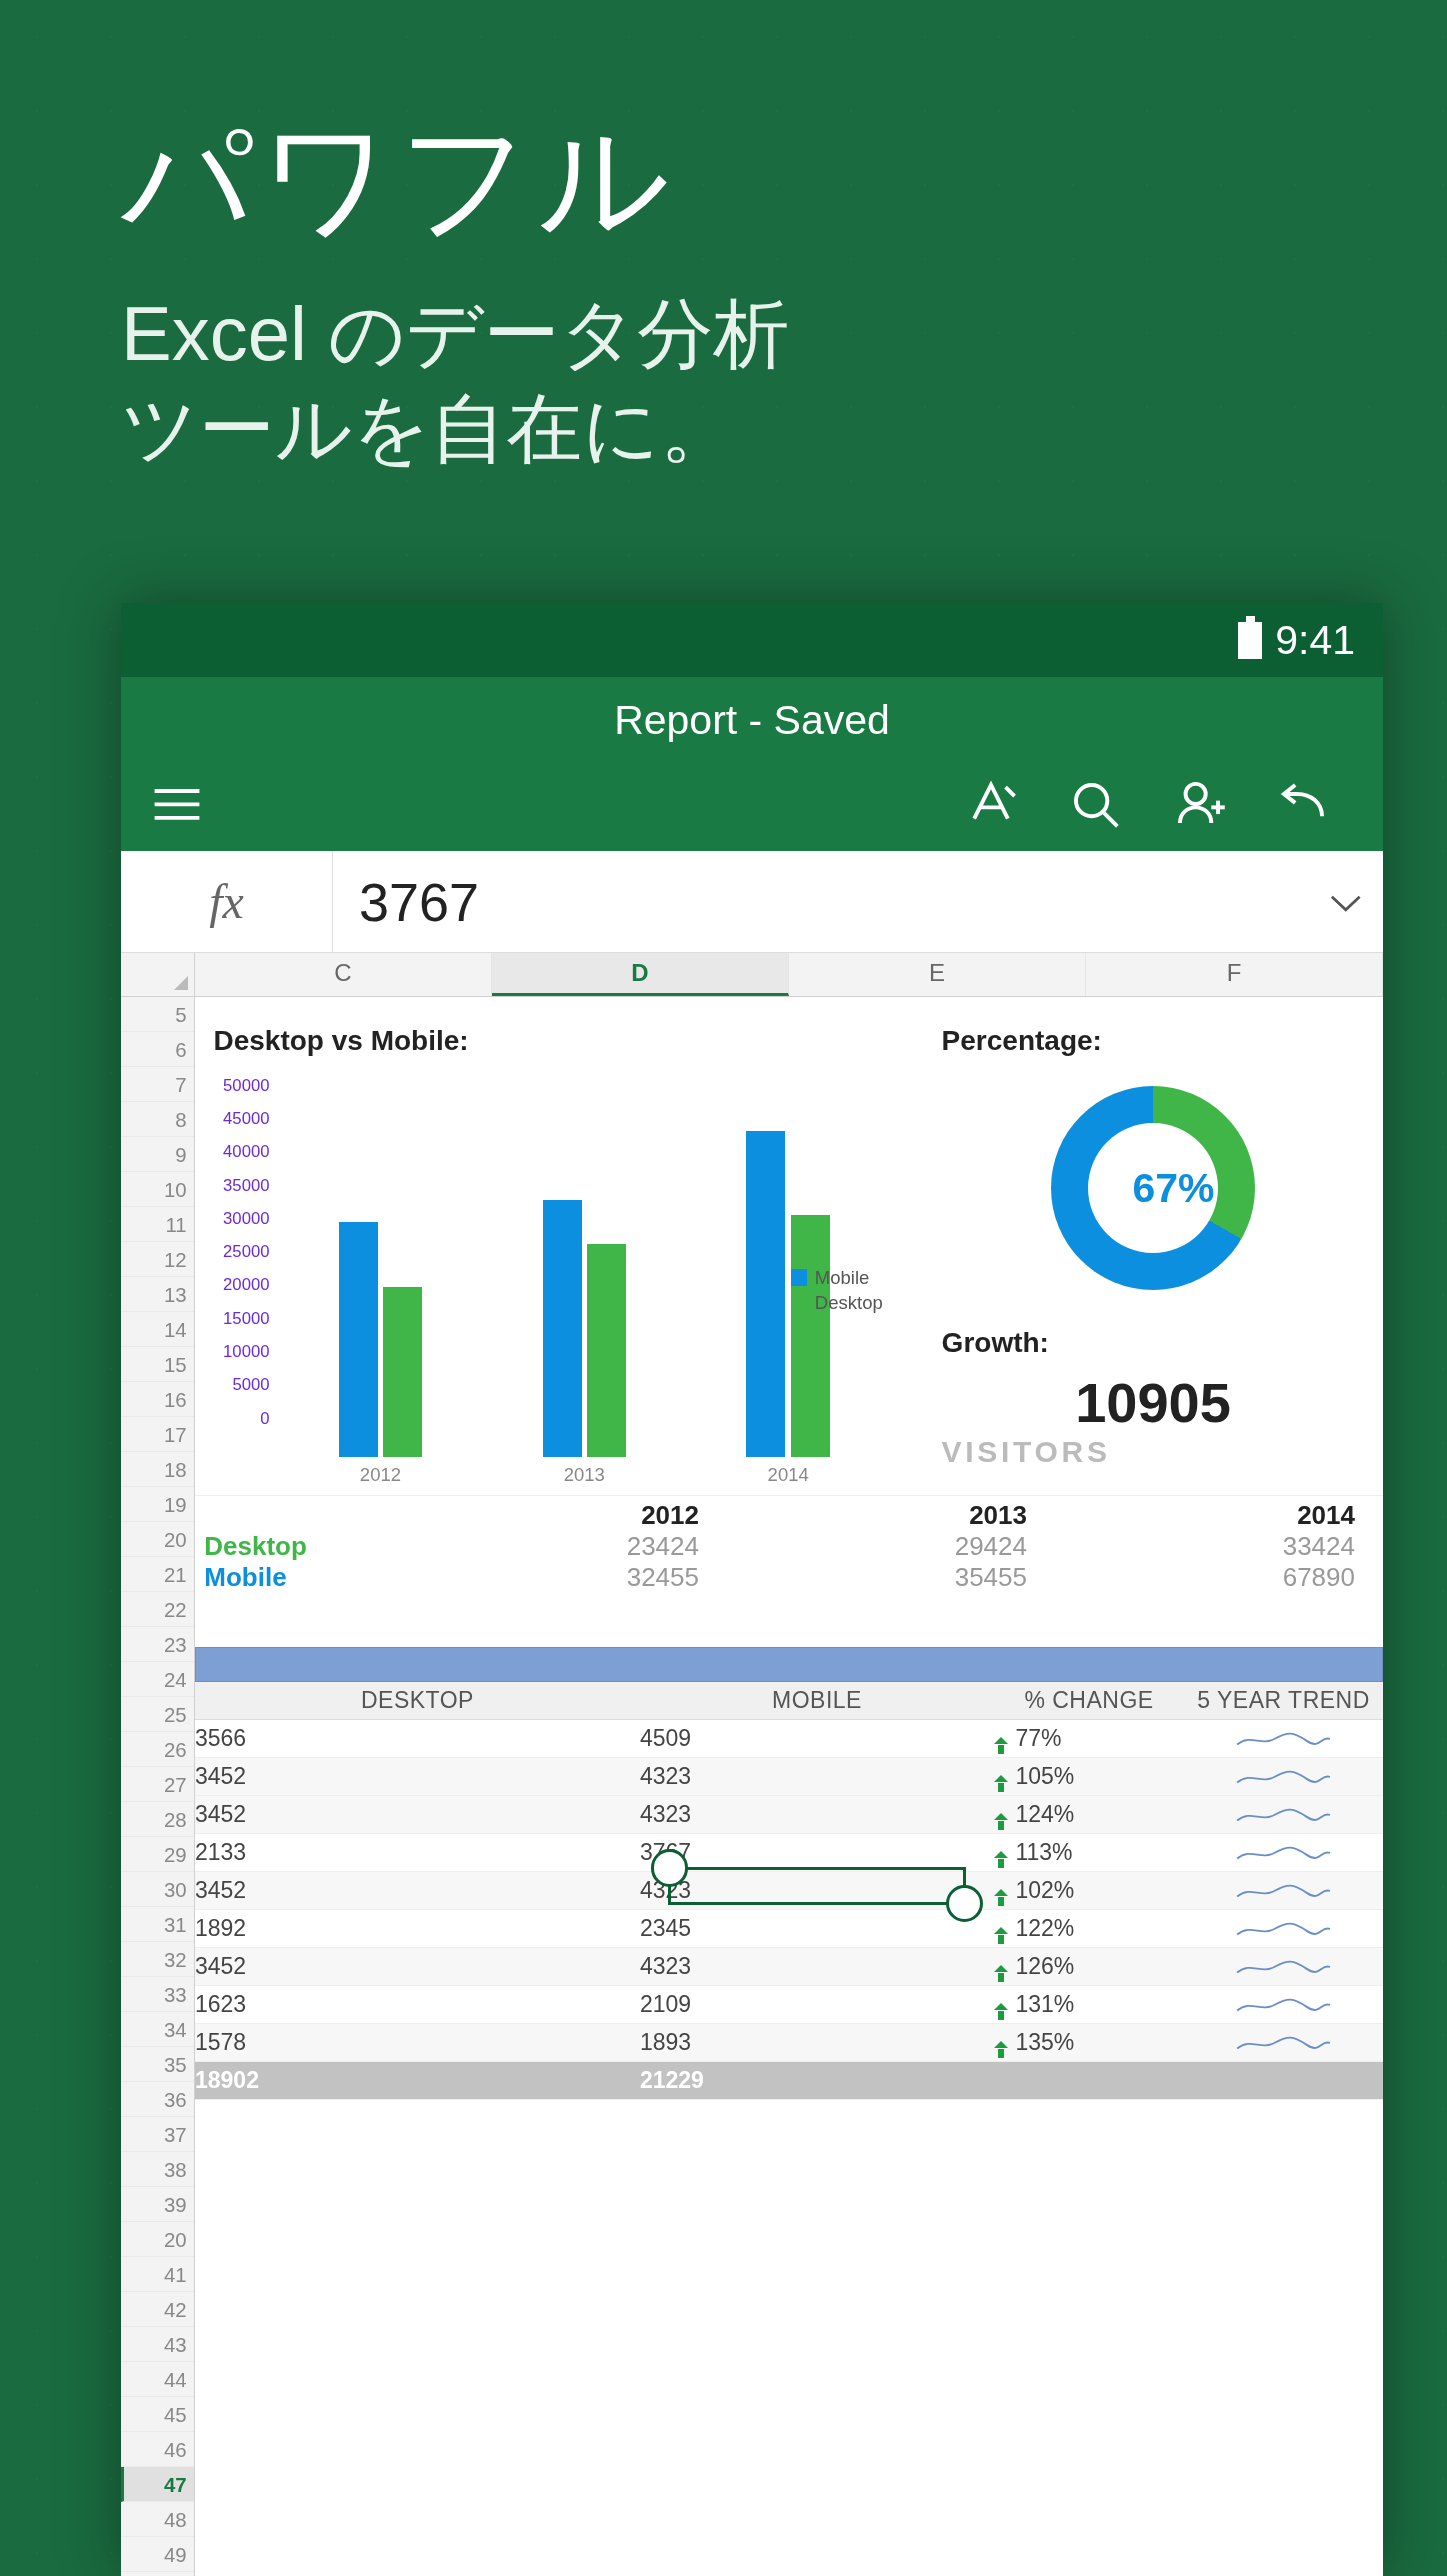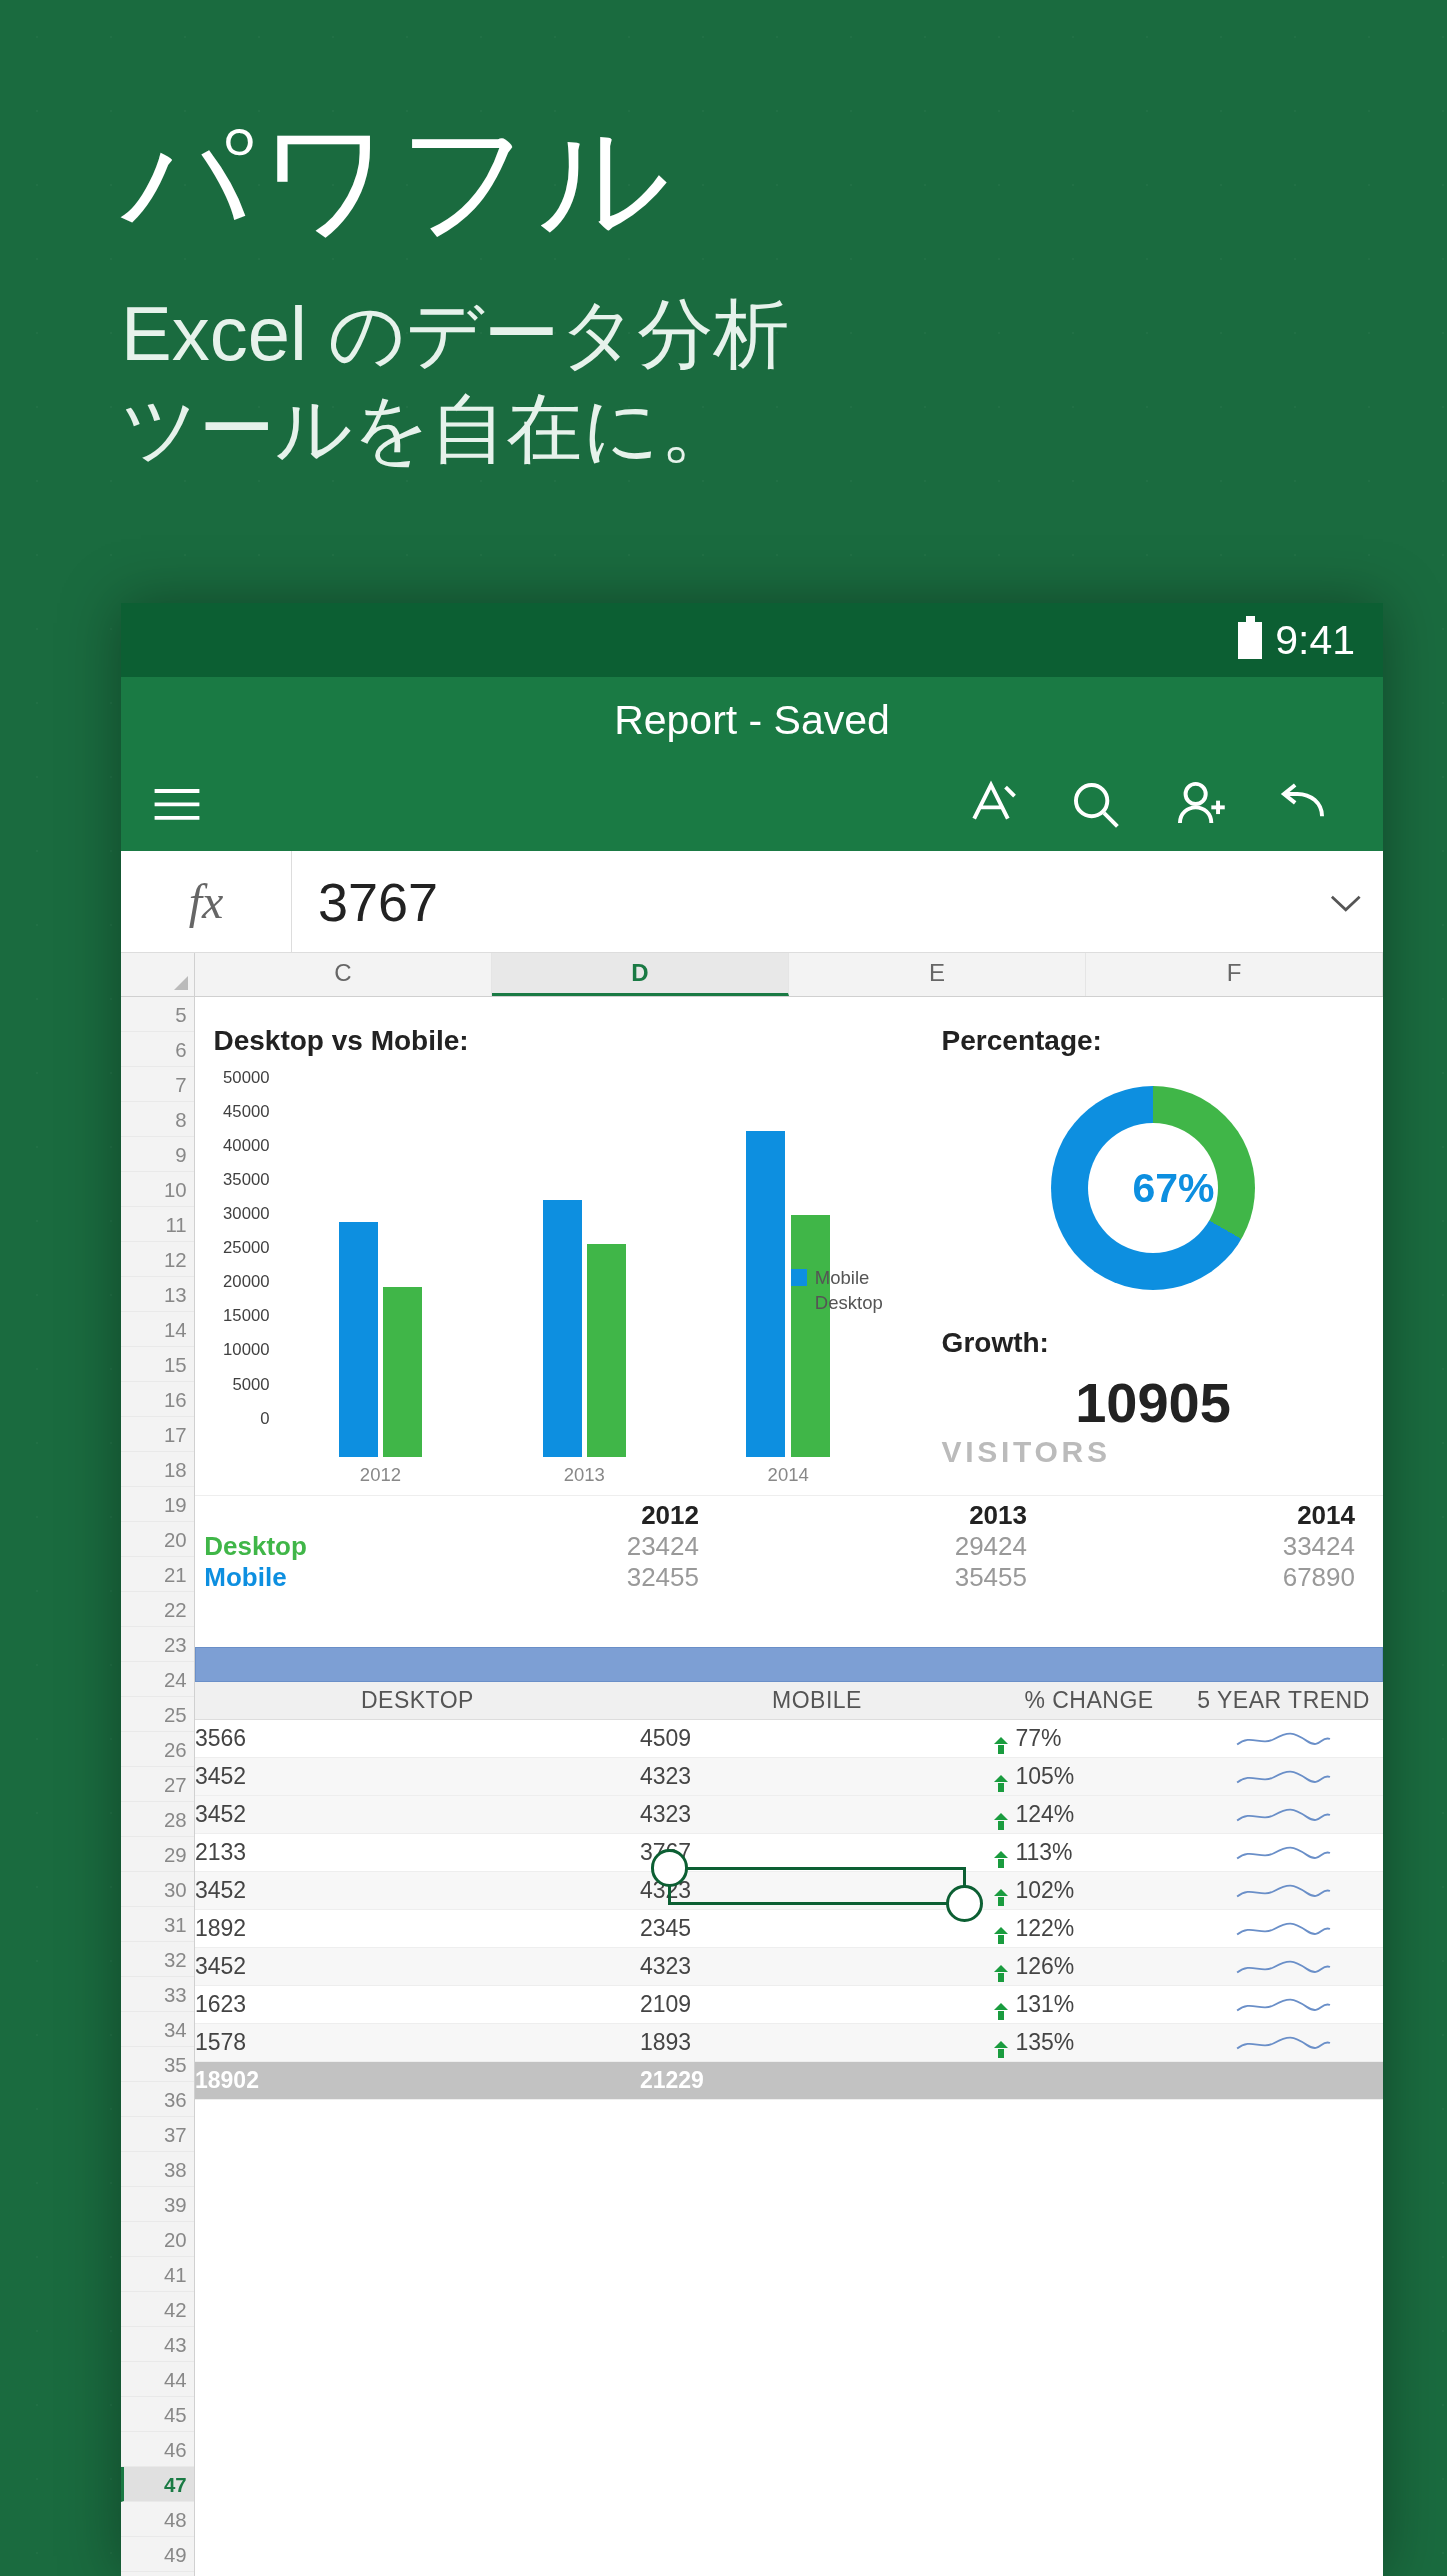--- a/index.html
+++ b/index.html
@@ -88,21 +88,21 @@
   .tb-icon { margin: 0 24px; }
 
   .formula-row {
     display:flex;
     align-items:center;
     border-bottom: 0.9px solid #ddd;
     height: 102px;
     background:#fff;
   }
   .fx-label {
-    width: 171px;
+    width: 212px;
     text-align:center;
     font-style: italic;
     font-family: "Times New Roman", serif;
     font-size: 48px;
     color:#666;
     border-right:0.9px solid #ddd;
     height:100%;
     display:flex;align-items:center;justify-content:center;
   }
   .fx-value {
@@ -184,23 +184,23 @@
   .sec-title { font-size:28px; font-weight:700; color:#222; margin-bottom:11px; }
 
   .bars {
     display:flex;
     align-items:flex-end;
     height:389px;
     padding-left:65px;
     position:relative;
   }
   .ylabels {
-    position:absolute; left:0; top:0; bottom:28px;
+    position:absolute; left:0; top:8px; bottom:28px;
     display:flex; flex-direction:column; justify-content:space-between;
-    font-size:16.7px; color:#404040; width:56px; text-align:right;
+    font-size:16.7px; color:#6d28d9; width:56px; text-align:right;
   }
   .bargroup {
     flex:1;
     display:flex;
     justify-content:center;
     align-items:flex-end;
     gap:5.6px;
   }
   .bar { width:39px; }
   .bar.mobile { background:#0d8fe0; }

